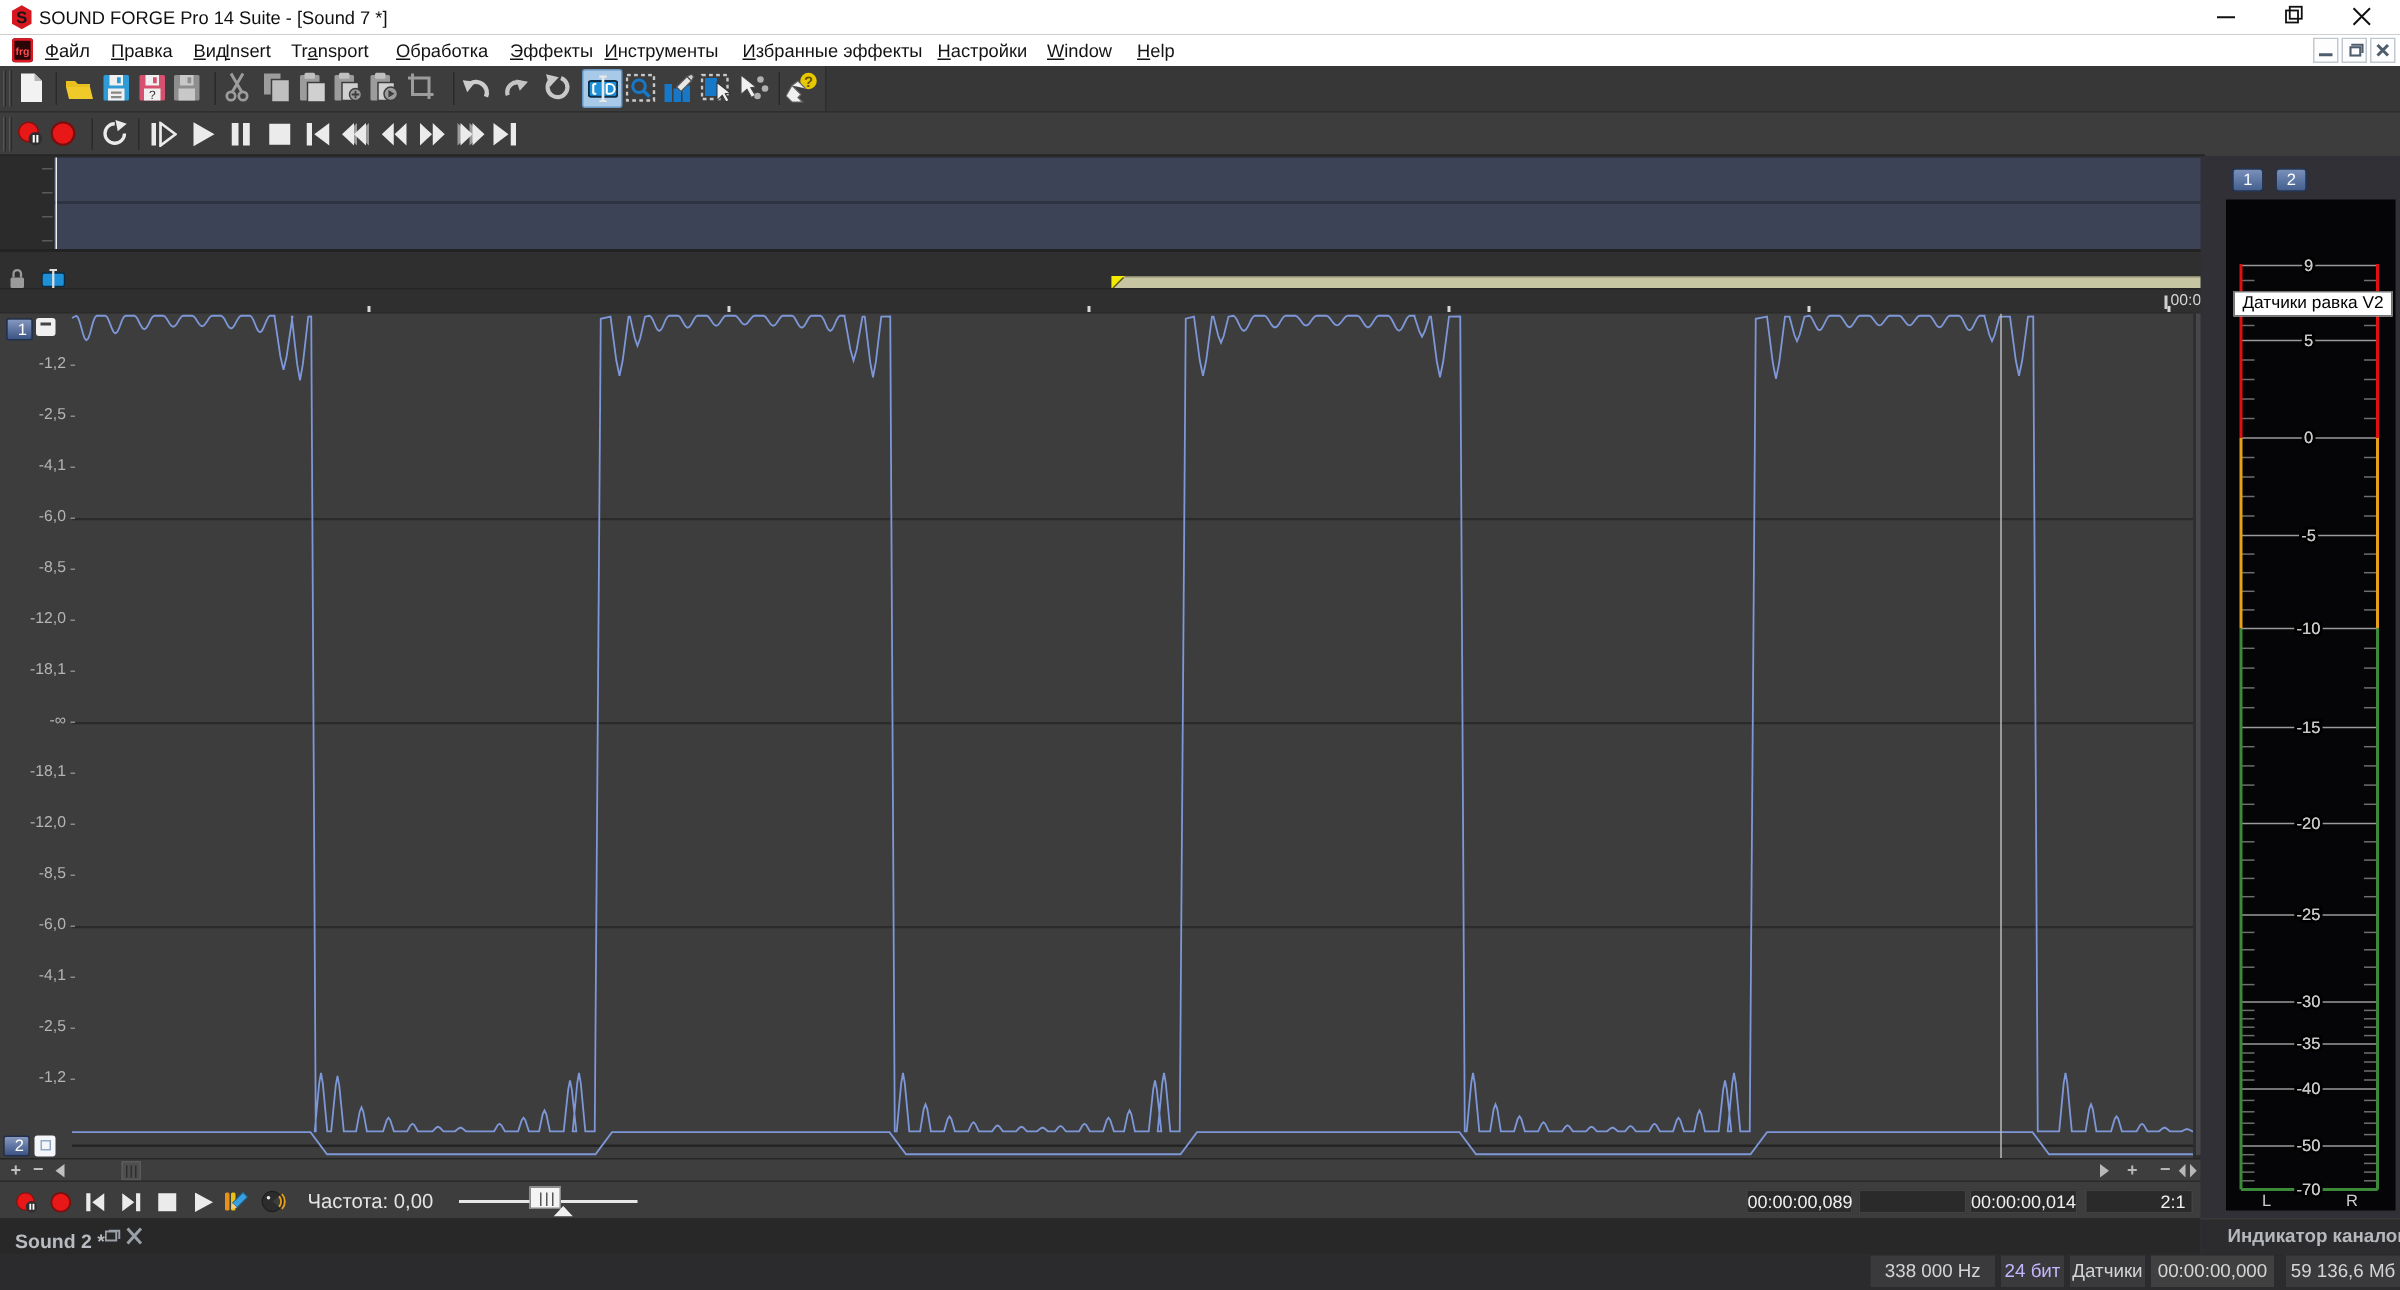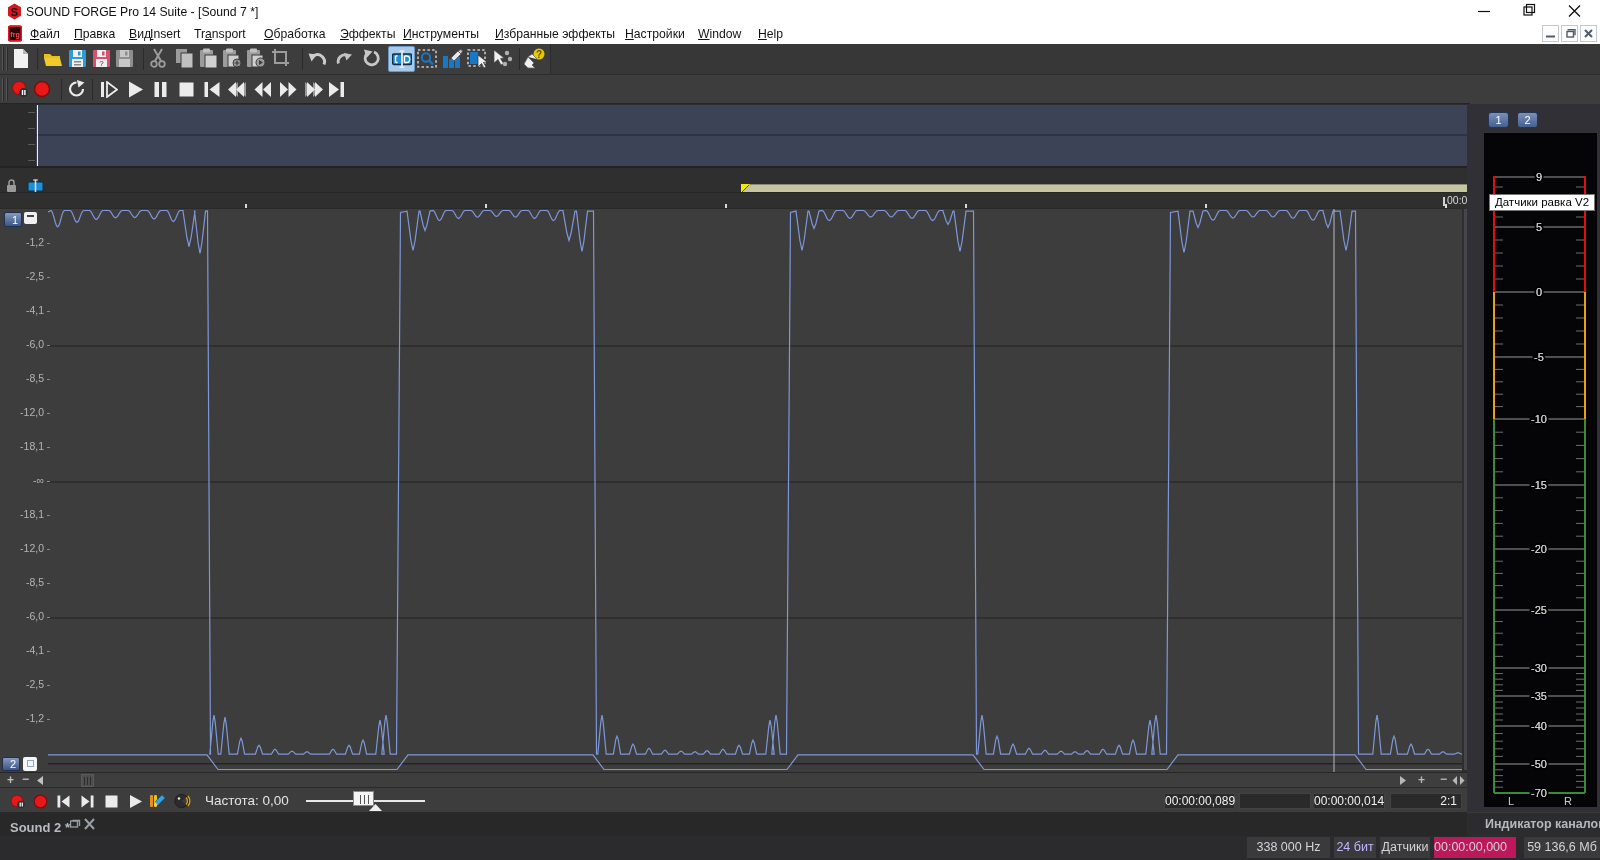--- a/index.html
+++ b/index.html
@@ -562,15 +562,15 @@
 <text x="1539" y="796.5" font-size="11" fill="#c8c8c8" text-anchor="middle" style="paint-order:stroke" stroke="#000" stroke-width="4">-70</text>
 <text x="1539" y="796.5" font-size="11" fill="#c8c8c8" text-anchor="middle">-70</text>
 </svg>
 
 <div class="abs" style="left:1489px;top:194px;width:106px;height:17px;background:#ffffff;border:1px solid #767676;font-size:11.5px;color:#000;text-align:center;line-height:15px">Датчики равка V2</div>
 
 <div class="abs" style="left:0;top:836px;width:1600px;height:24px;background:#2b2b2d">
  <div class="abs" style="left:1247px;top:1px;width:83px;height:21px;background:#3a3a3c;color:#d2d4d6;font-size:12.5px;text-align:center;line-height:21px">338 000 Hz</div>
  <div class="abs" style="left:1334px;top:1px;width:42px;height:21px;background:#3a3a3c;color:#c4b5fd;font-size:12.5px;text-align:center;line-height:21px">24 бит</div>
  <div class="abs" style="left:1380px;top:1px;width:50px;height:21px;background:#3a3a3c;color:#d2d4d6;font-size:12.5px;text-align:center;line-height:21px">Датчики</div>
- <div class="abs" style="left:1434px;top:1px;width:82px;height:21px;background:#be185d;color:#d2d4d6;font-size:12.5px;text-align:left;line-height:21px">00:00:00,000</div>
+ <div class="abs" style="left:1434px;top:1px;width:82px;height:21px;background:#404040;color:#d2d4d6;font-size:12.5px;text-align:center;line-height:21px">00:00:00,000</div>
  <div class="abs" style="left:1524px;top:1px;width:76px;height:21px;background:#3a3a3c;color:#d2d4d6;font-size:12.5px;text-align:center;line-height:21px">59 136,6 Мб</div>
 </div>
 
 </body></html>

